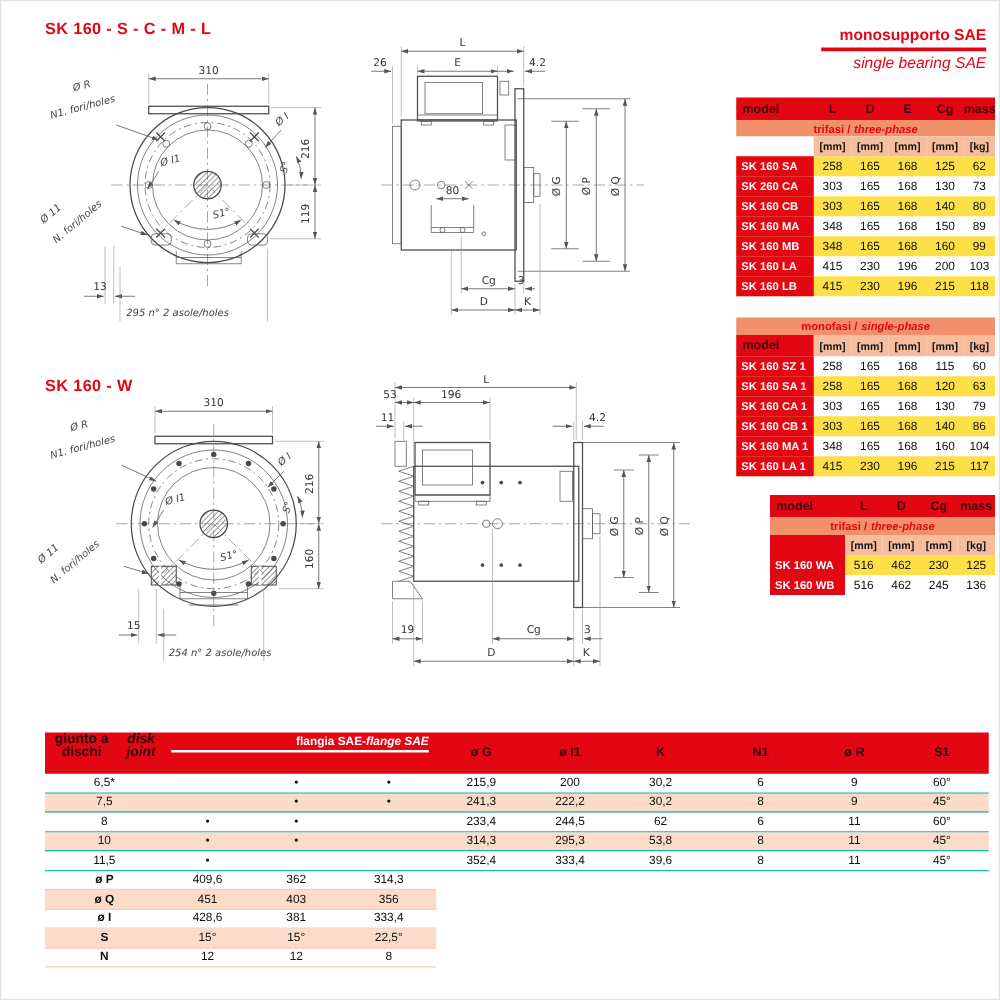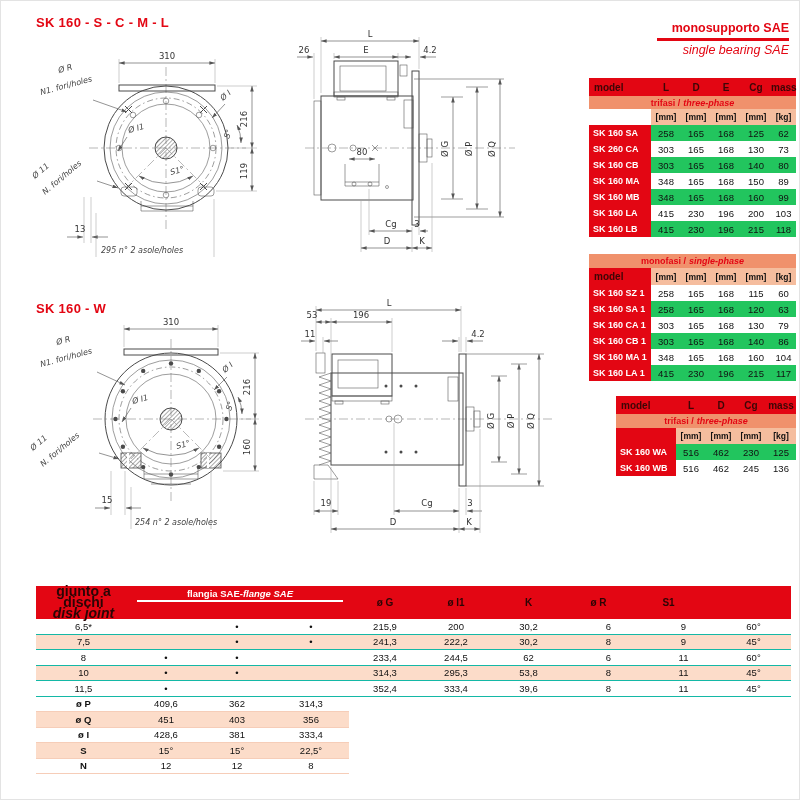--- a/index.html
+++ b/index.html
@@ -37,34 +37,34 @@
   .thead .hc.first { text-align:left; padding-left:5px; box-sizing:border-box; }
   .banner { background:#f0916c; height:13px; display:flex; align-items:center; justify-content:center;
             color:#e30613; font-size:9px; font-weight:bold; }
   .banner .be { font-style:italic; margin-left:3px; }
   .units { height:16px; }
   .uc { background:#f5bd9e; color:#111; font-weight:bold; font-size:8.5px; text-align:right;
         align-self:stretch; display:flex; align-items:center; justify-content:center; }
   .uc.blank { background:transparent; }
   .uc.redblank { background:#e30613; }
   .drow { height:16px; font-size:9.5px; color:#111; }
-  .drow.alt { background:#22c55e; }
+  .drow.alt { background:#fde047; }
   .mc { background:#e30613; color:#fff; font-weight:bold; font-size:9px; text-align:left;
         padding-left:4px; box-sizing:border-box; align-self:stretch; display:flex; align-items:center; }
   .dc { text-align:center; }
   .w62{width:62px;} .w60{width:60px;} .w30{width:30px;} .w25{width:25px;}
 
   
   .tblF { left:35px; top:585px; width:755px; }
   .fl-header { display:flex; background:#e30613; height:33px; }
-  .fl-disk { width:95px; display:flex; flex-direction:column; justify-content:center; text-align:center;
-             color:#2b0505; font-size:14px; font-weight:bold; line-height:11px; }
+  .fl-disk { width:95px; display:flex; flex-direction:row; justify-content:center; text-align:center;
+             color:#2b0505; font-size:11px; font-weight:bold; line-height:11px; }
   .fl-disk .it { font-style:italic; }
   .fl-group { width:218px; display:flex; flex-direction:column; color:#fff; }
-  .fl-group-title { font-size:9.5px; font-weight:bold; text-align:center; border-bottom:2px solid #fff;
+  .fl-group-title { font-size:9.5px; font-weight:bold; text-align:right; border-bottom:2px solid #fff;
                     margin:2px 6px 18px 6px; padding-bottom:1px; }
   .fl-group-title .be { font-style:italic; }
   .fl-group-cols { display:flex; flex:1; align-items:center; font-size:10px; font-weight:bold; }
   .fg3{width:70px;text-align:center;} .fg4{width:72px;text-align:center;} .fg5{width:76px;text-align:center;}
   .fl-dim { color:#2b0505; font-weight:bold; font-size:10px; display:flex; align-items:center; justify-content:center; }
   .cG{width:72px;} .cI1{width:70px;} .cK{width:75px;} .cN1{width:85px;} .cR{width:65px;} .cS1{width:75px;}
   .frow { display:flex; align-items:center; height:14.5px; font-size:9.5px; color:#111;
           border-bottom:1px solid #14b8a6;justify-content:flex-end; }
   .frow.alt { background:#fcdcc9; }
   .f-disk { width:95px; text-align:center; }
@@ -598,20 +598,21 @@
         </div>
         <div class="fl-group-cols">
           <div class="fg3">3</div>
           <div class="fg4">4</div>
           <div class="fg5">5</div>
         </div>
       </div>
       <div class="fl-dim cG">ø G</div>
       <div class="fl-dim cI1">ø I1</div>
       <div class="fl-dim cK">K</div>
+      <div class="fl-dim cN1">N1</div>
       <div class="fl-dim cR">ø R</div>
       <div class="fl-dim cS1">S1</div>
     </div>
 
     <div class="frow">
       <div class="f-disk">6,5*</div>
       <div class="f3"></div>
       <div class="f4">•</div>
       <div class="f5">•</div>
       <div class="fv cG">215,9</div>

